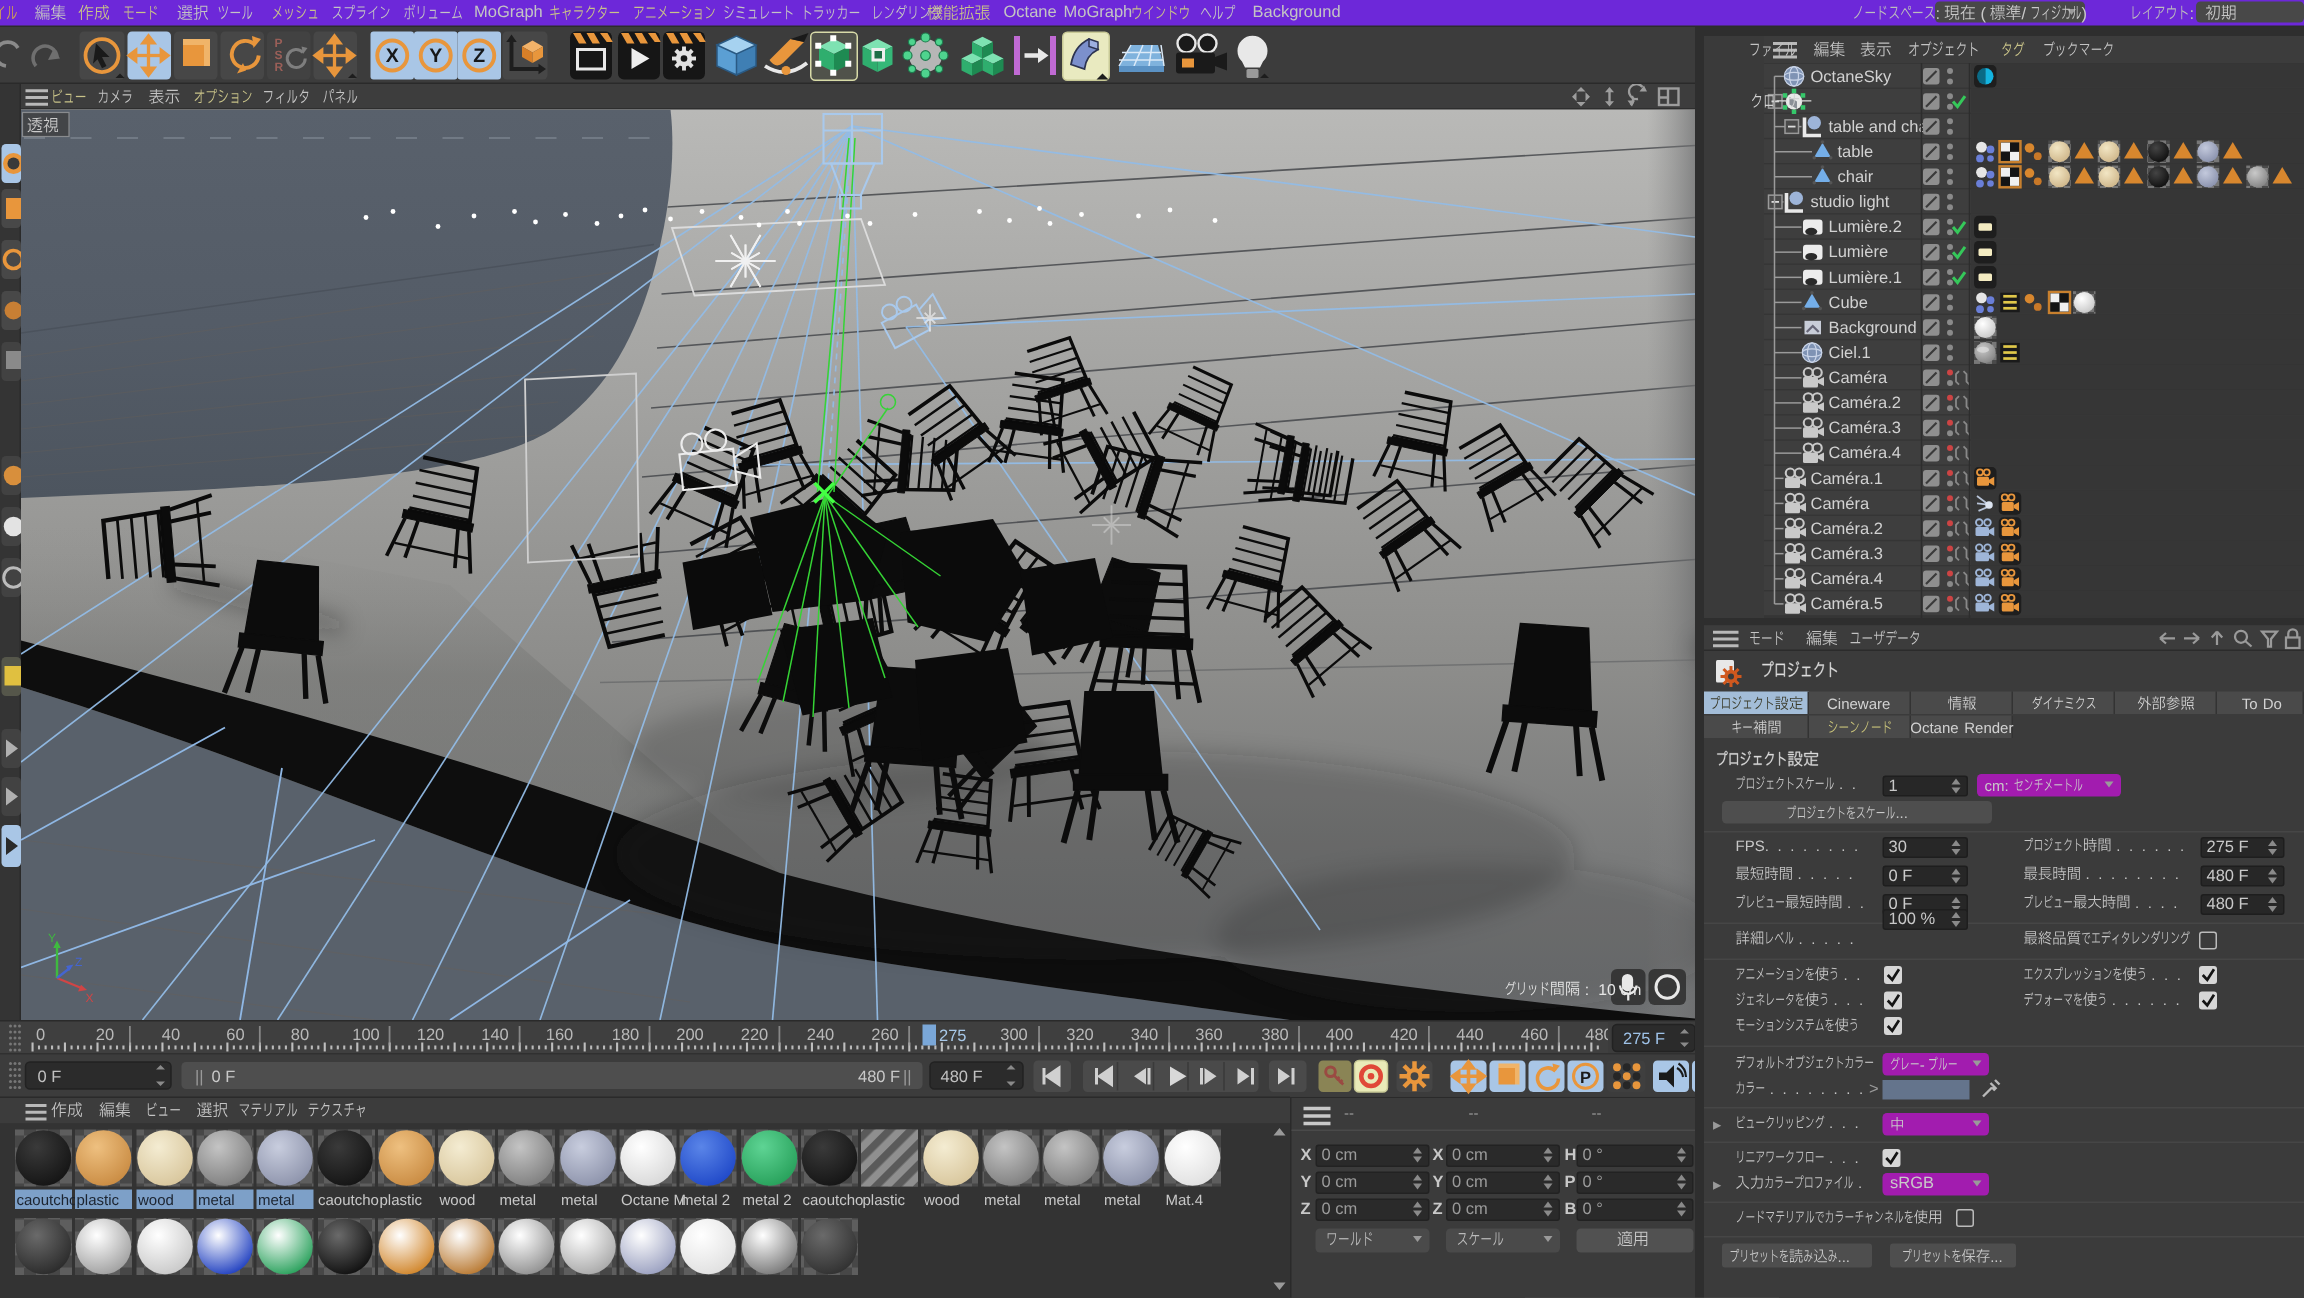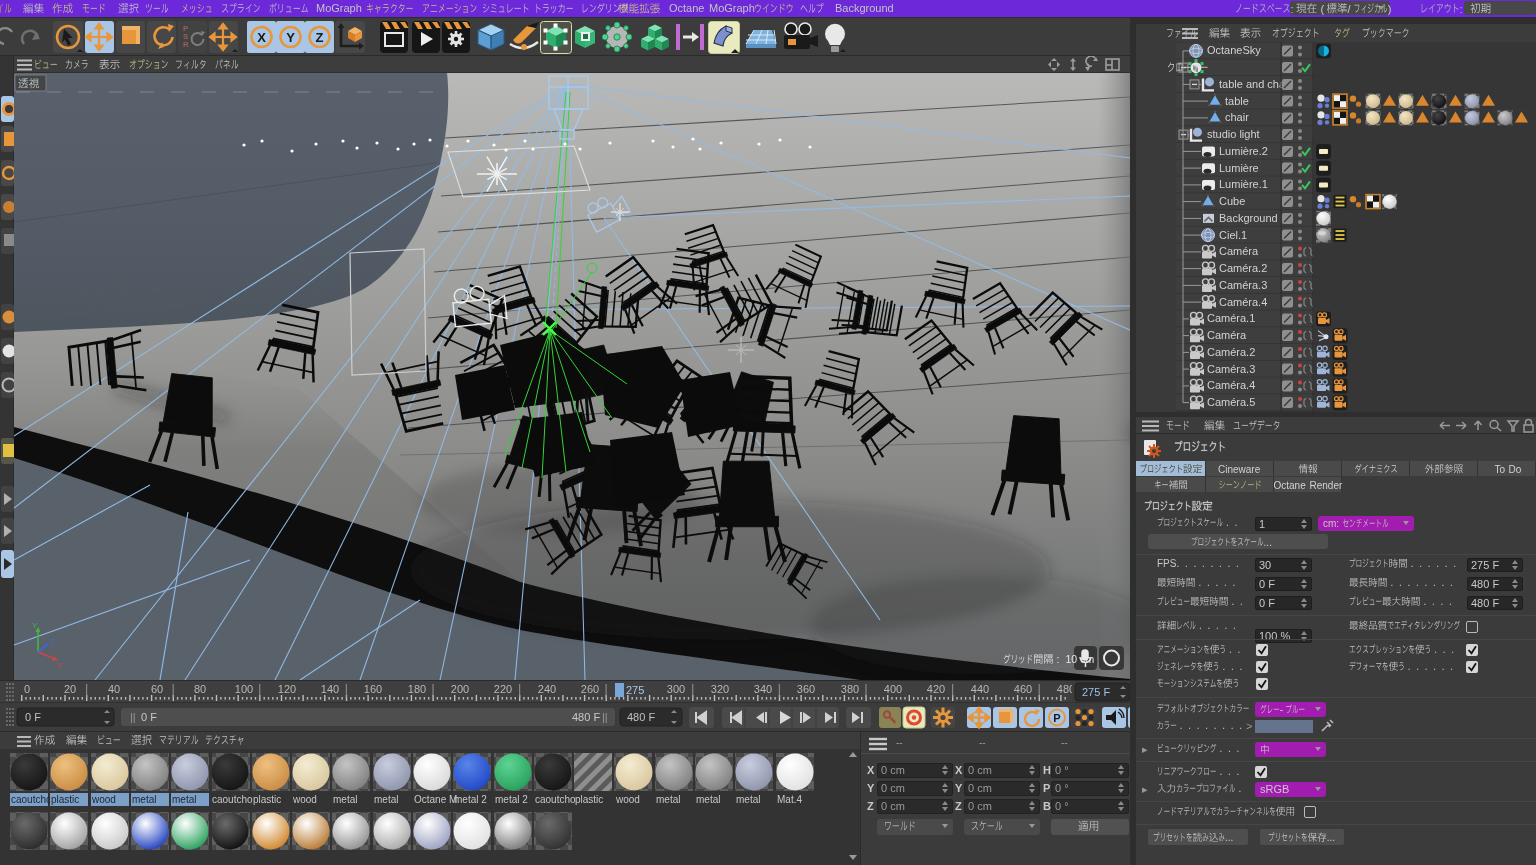--- a/index.html
+++ b/index.html
@@ -1840,21 +1840,21 @@
       </span>
 <span style="position:absolute;left:12px;top:117px;width:180px;height:15px;background:#4e4e4e;border-radius:3px"></span>
 <div class="amhr" style="top:137px"></div>
 <span class="amfield" style="left:119px;top:141px;width:57px">30<span class="spin"></span></span>
 <span class="amfield" style="left:331px;top:141px;width:56px">275 F<span class="spin"></span></span>
 <span class="amfield" style="left:119px;top:160px;width:57px">0 F<span class="spin"></span></span>
 <span class="amfield" style="left:331px;top:160px;width:56px">480 F<span class="spin"></span></span>
 <span class="amfield" style="left:119px;top:179px;width:57px">0 F<span class="spin"></span></span>
 <span class="amfield" style="left:331px;top:179px;width:56px">480 F<span class="spin"></span></span>
 <div class="amhr" style="top:198px"></div>
-<span class="amfield" style="left:119px;top:212px;width:57px">100 %<span class="spin"></span></span>
+<span class="amfield" style="left:119px;top:189px;width:57px">100 %<span class="spin"></span></span>
 <span class="amchk off" style="left:330px;top:204px"></span>
 <div class="amhr" style="top:222px"></div>
 <span class="amchk" style="left:120px;top:227px">
         <svg width="10" height="10">
           <path d="M1.5,5 l3,3.2 4.5,-7" stroke="#141414" stroke-width="1.8" fill="none"></path>
         </svg>
       </span>
 <span class="amchk" style="left:330px;top:227px">
         <svg width="10" height="10">
           <path d="M1.5,5 l3,3.2 4.5,-7" stroke="#141414" stroke-width="1.8" fill="none"></path>

